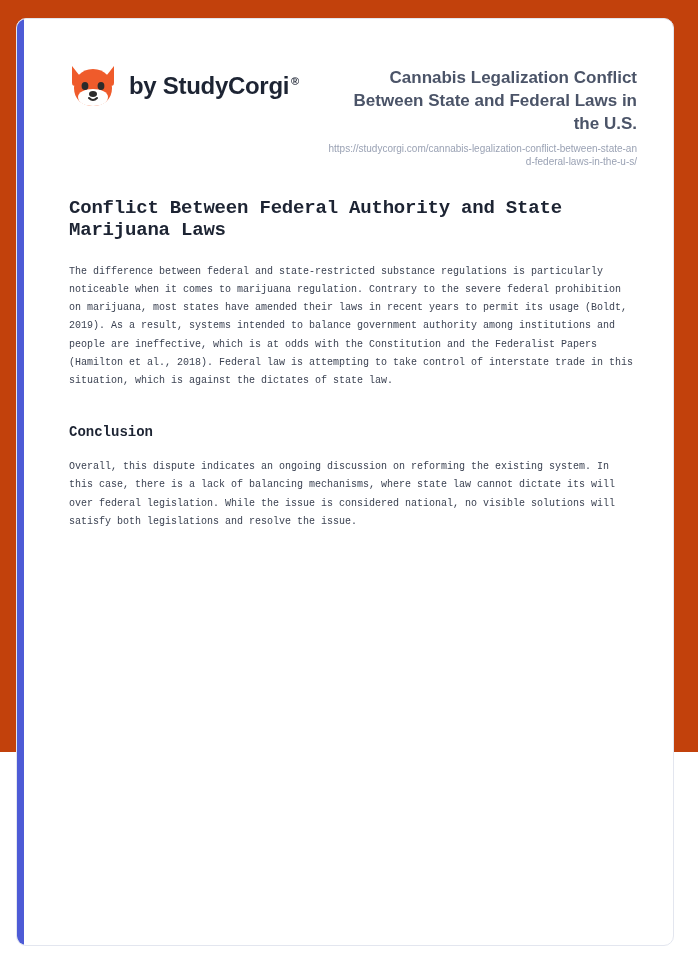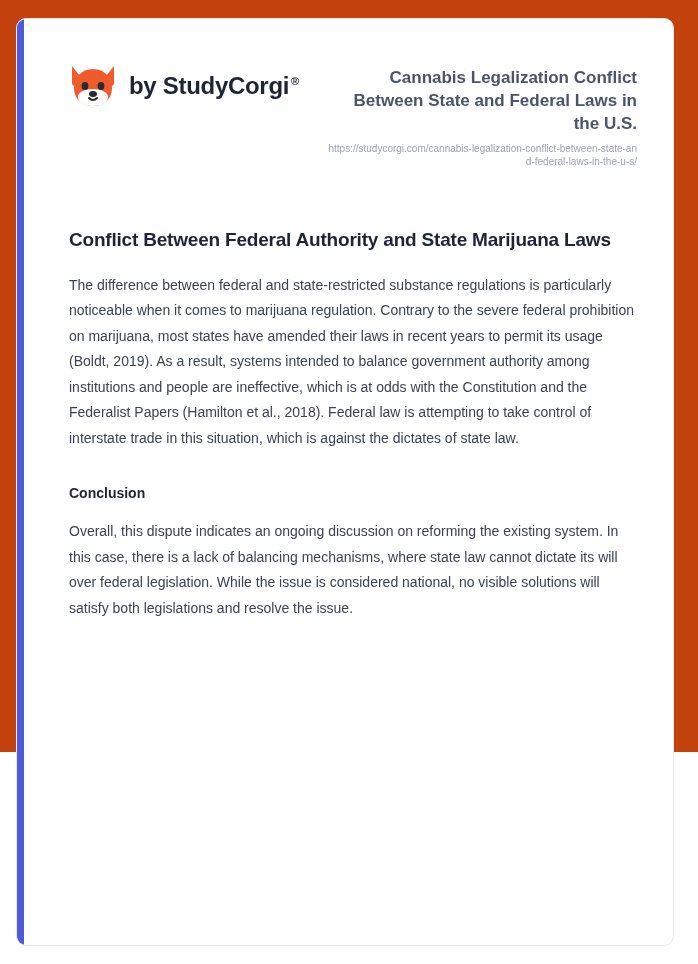--- a/index.html
+++ b/index.html
@@ -91,37 +91,38 @@
   .doc-url {
     margin-top: 6px;
     font-size: 10px;
     color: #9aa2b4;
     line-height: 1.35;
     word-break: break-all;
   }
 
   
   .article {
-    margin-top: 60px;
+    margin-top: 28px;
+    font-family: Liberation Mono, monospace;
   }
   h1.title {
     font-size: 19px;
     font-weight: bold;
     color: #1d2433;
     margin: 0 0 22px 0;
     letter-spacing: -0.2px;
   }
   h2.heading {
     font-size: 14px;
     font-weight: bold;
     color: #1d2433;
     margin: 34px 0 18px 0;
   }
   p.para {
-    font-size: 14px;
+    font-size: 10px;
     line-height: 1.82;
     color: #3b4252;
     margin: 0 0 14px 0;
     text-align: left;
   }
   .ref {
     font-size: 12.4px;
     line-height: 1.85;
     color: #3b4252;
     margin: 0 0 18px 0;

